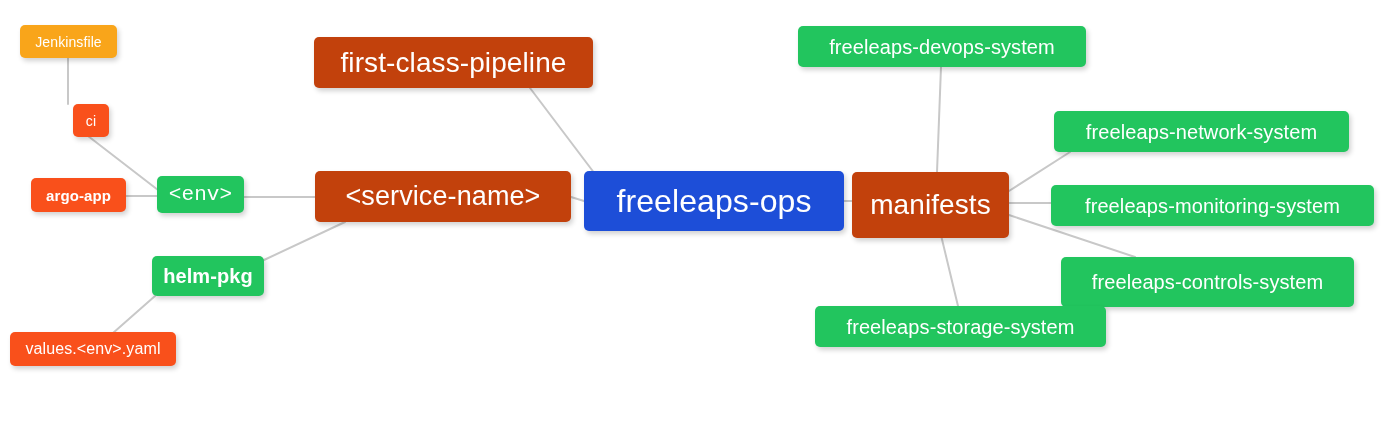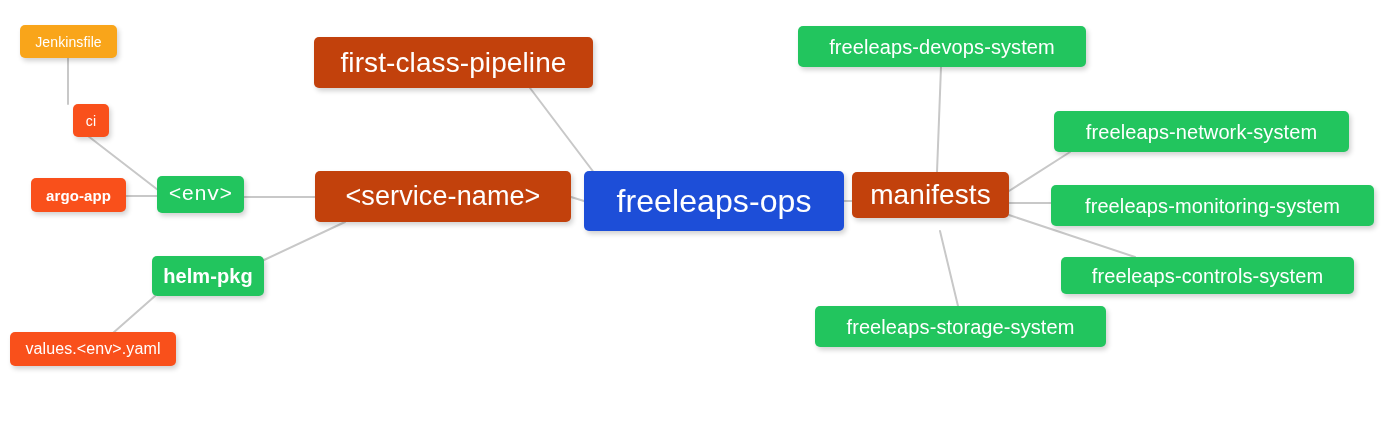--- a/index.html
+++ b/index.html
@@ -89,32 +89,32 @@
       </div>
       <div class="node n-blue" style="left: 314px; top: 37px; width: 279px; height: 51px; font-size: 28px;">
         <span>first-class-pipeline</span>
       </div>
       <div class="node n-blue" style="left: 315px; top: 171px; width: 256px; height: 51px; font-size: 27px; text-align: center;">
         <span>&lt;service-name&gt;</span>
       </div>
       <div class="node n-root" style="left: 584px; top: 171px; width: 260px; height: 60px; font-size: 32px;">
         <span>freeleaps-ops</span>
       </div>
-      <div class="node n-blue" style="left: 852px; top: 172px; width: 157px; height: 46px; font-size: 28px;">
+      <div class="node n-blue" style="left: 852px; top: 172px; width: 157px; height: 66px; font-size: 28px;">
         <span>manifests</span>
       </div>
       <div class="node n-green" style="left: 798px; top: 26px; width: 288px; height: 41px; font-size: 20px;">
         <span>freeleaps-devops-system</span>
       </div>
       <div class="node n-green" style="left: 1054px; top: 111px; width: 295px; height: 41px; font-size: 20px;">
         <span>freeleaps-network-system</span>
       </div>
       <div class="node n-green" style="left: 1051px; top: 185px; width: 323px; height: 41px; font-size: 20px;">
         <span>freeleaps-monitoring-system</span>
       </div>
-      <div class="node n-green" style="left: 1061px; top: 257px; width: 293px; height: 37px; font-size: 20px;">
+      <div class="node n-green" style="left: 1061px; top: 257px; width: 293px; height: 50px; font-size: 20px;">
         <span>freeleaps-controls-system</span>
       </div>
       <div class="node n-green" style="left: 815px; top: 306px; width: 291px; height: 41px; font-size: 20px;">
         <span>freeleaps-storage-system</span>
       </div>
     </div>
 </div>
 
 </body></html>

